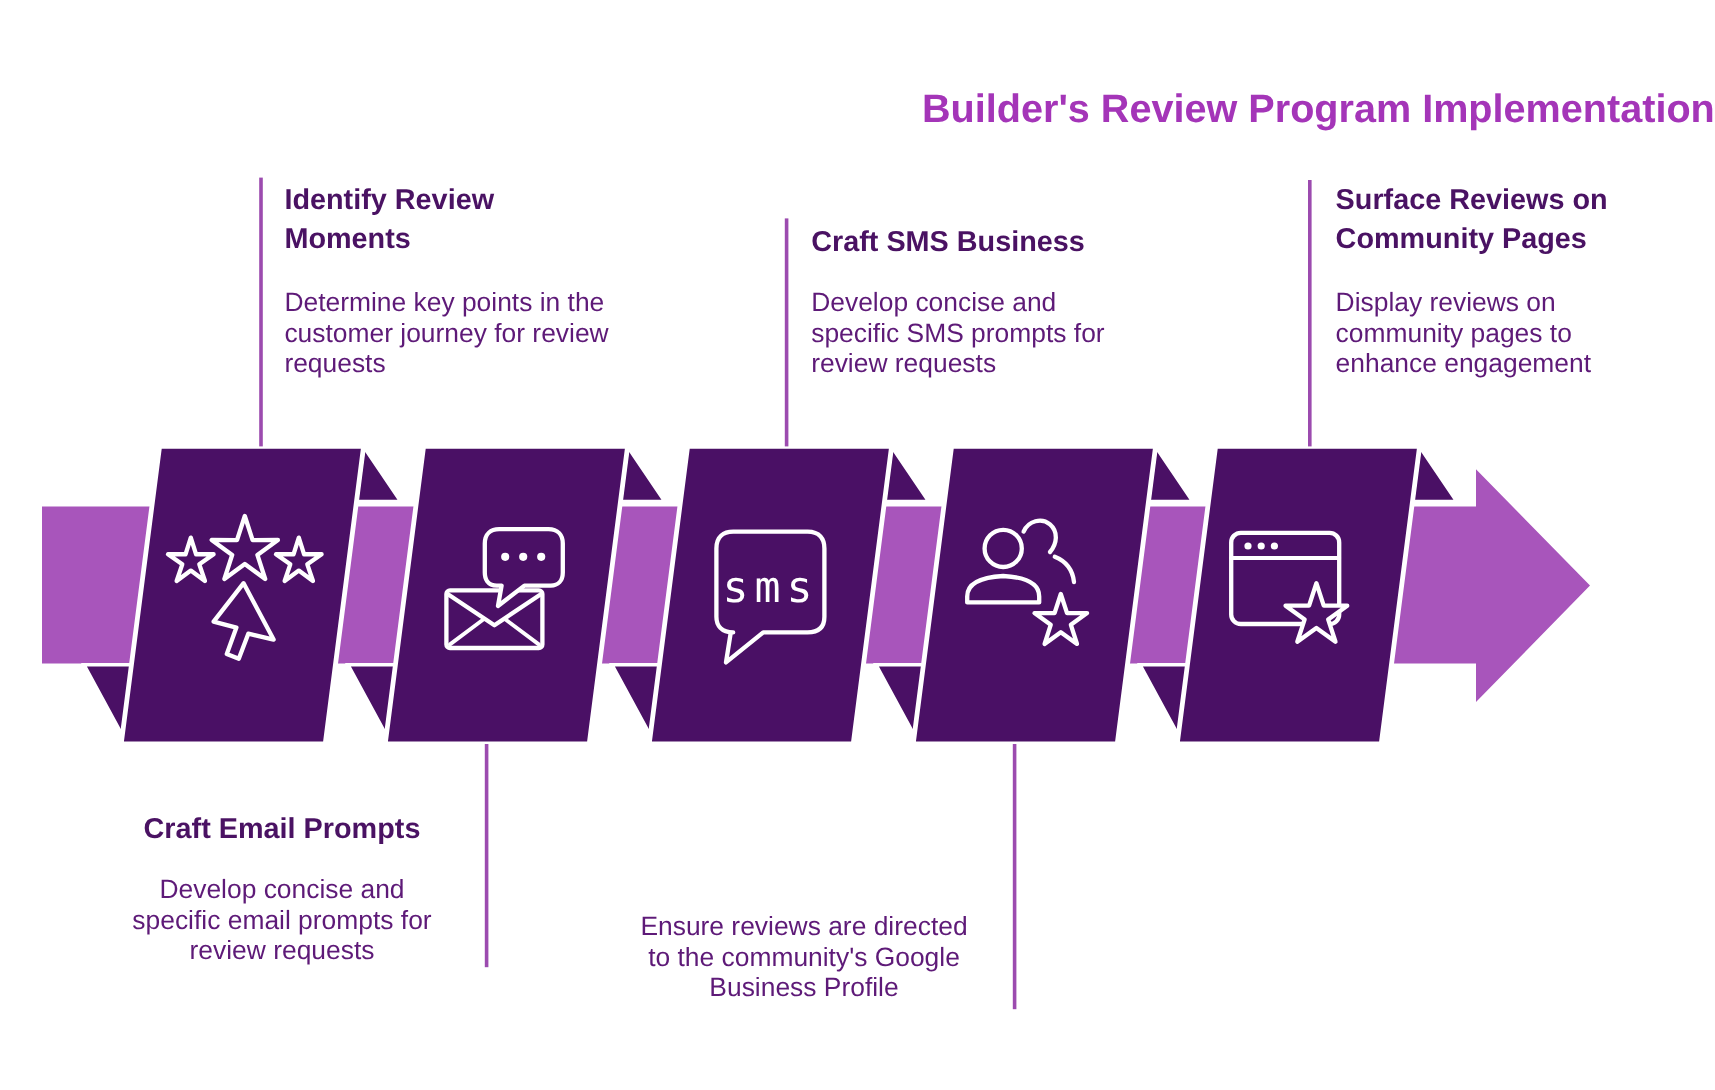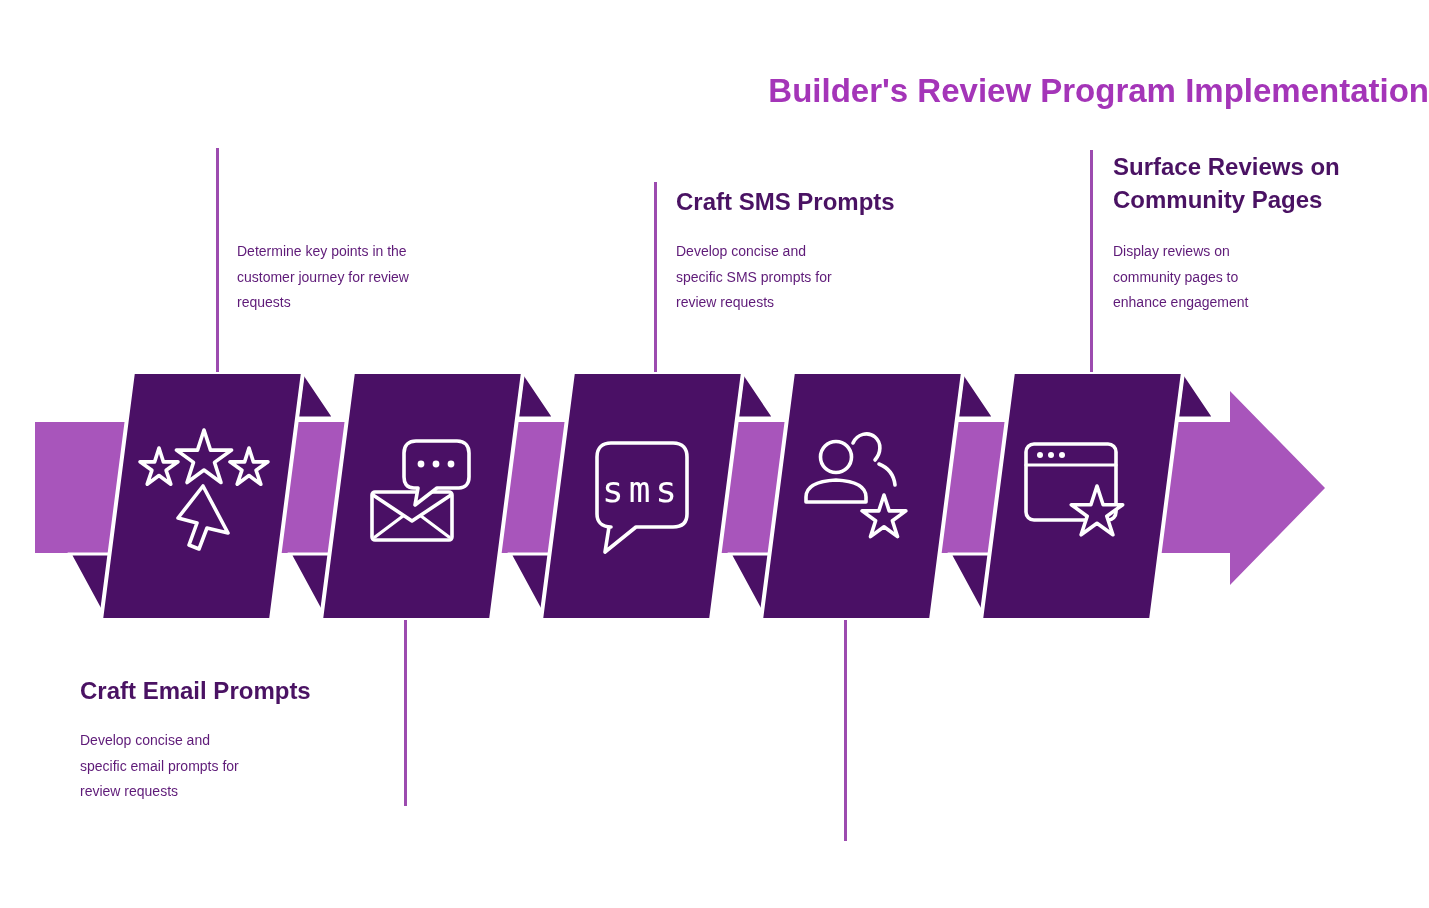--- a/index.html
+++ b/index.html
@@ -3,23 +3,23 @@
 <meta charset="utf-8">
 <style>
   html,body{margin:0;padding:0;background:#fff;}
   .canvas{position:relative;width:1429px;height:908px;background:#fff;overflow:hidden;
           font-family:"Liberation Sans",sans-serif;}
   #diagram-svg{position:absolute;left:0;top:0;}
   .title{position:absolute;left:0;top:72px;width:100%;text-align:right;
          font-size:33px;font-weight:700;color:var(--title-color,#A435B8);}
   .step-heading{position:absolute;margin:0;font-size:24px;line-height:33px;font-weight:700;
                 color:var(--heading-color,#4A1263);white-space:pre-line;}
-  .step-desc{position:absolute;margin:0;font-size:14px;line-height:25.5px;
+  .step-desc{position:absolute;margin:0;font-size:22px;line-height:25.5px;
              color:var(--body-color,#5E1A78);white-space:pre-line;}
-  .align-r{text-align:left;}
+  .align-r{text-align:center;}
   .connector{position:absolute;width:2.5px;background:var(--connector-color,#9C4BAF);}
   
   .h1{left:237px;top:150px;width:320px;}
   .p1{left:237px;top:239px;width:320px;}
   .h2{left:80px;top:674px;width:310px;}
   .p2{left:80px;top:728px;width:310px;}
   .h3{left:676px;top:185px;width:320px;}
   .p3{left:676px;top:239px;width:320px;}
   .h4{left:515px;top:671px;width:310px;}
   .p4{left:515px;top:759px;width:310px;}
@@ -90,34 +90,39 @@
     </svg>
 
   <div class="title">Builder's Review Program Implementation</div>
 
   <div class="connector l1"></div>
   <div class="connector l2"></div>
   <div class="connector l3"></div>
   <div class="connector l4"></div>
   <div class="connector l5"></div>
 
+  <h2 class="step-heading h1">Identify Review
+Moments</h2>
   <p class="step-desc p1">Determine key points in the
 customer journey for review
 requests</p>
 
   <h2 class="step-heading align-r h2">Craft Email Prompts</h2>
   <p class="step-desc align-r p2">Develop concise and
 specific email prompts for
 review requests</p>
 
-  <h2 class="step-heading h3">Craft SMS Prompts</h2>
+  <h2 class="step-heading h3">Craft SMS Business</h2>
   <p class="step-desc p3">Develop concise and
 specific SMS prompts for
 review requests</p>
 
+  <p class="step-desc align-r p4">Ensure reviews are directed
+to the community's Google
+Business Profile</p>
 
   <h2 class="step-heading h5">Surface Reviews on
 Community Pages</h2>
   <p class="step-desc p5">Display reviews on
 community pages to
 enhance engagement</p>
 
 </div>
 
 </body></html>

